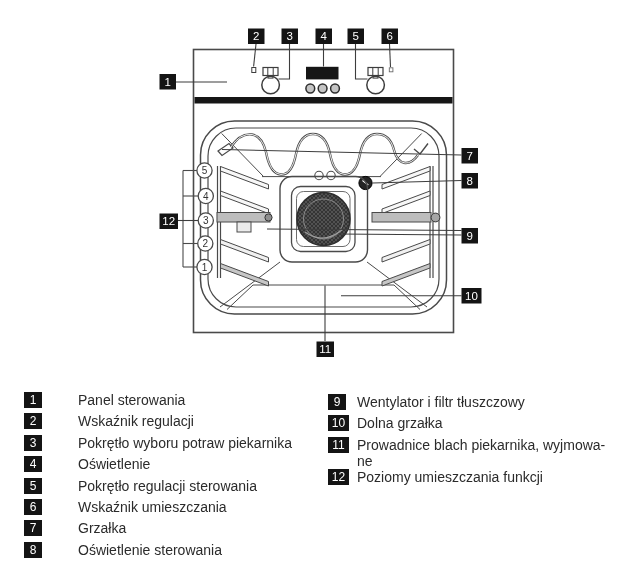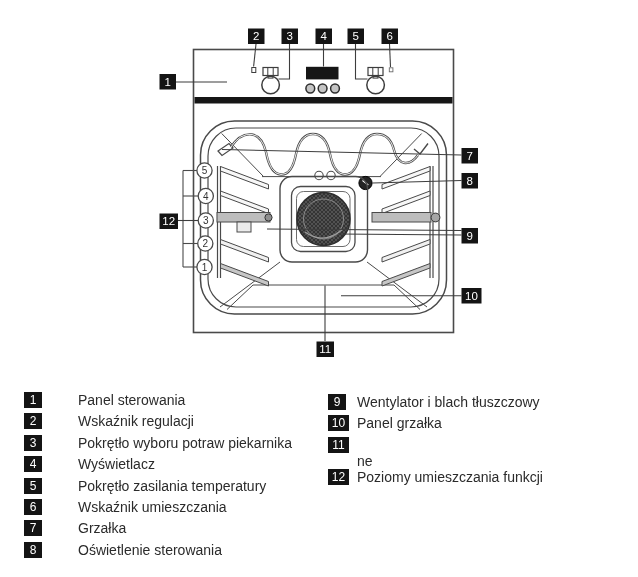--- a/index.html
+++ b/index.html
@@ -247,54 +247,54 @@
     <div class="legend-item col-left" style="left:24px; top:413.4px;">
       <span class="lg-sq d1">2</span>
       <span class="lg-txt">Wskaźnik regulacji</span>
     </div>
     <div class="legend-item col-left" style="left:24px; top:434.8px;">
       <span class="lg-sq d1">3</span>
       <span class="lg-txt">Pokrętło wyboru potraw piekarnika</span>
     </div>
     <div class="legend-item col-left" style="left:24px; top:456.2px;">
       <span class="lg-sq d1">4</span>
-      <span class="lg-txt">Wyświetlacz</span>
+      <span class="lg-txt">Oświetlenie</span>
     </div>
     <div class="legend-item col-left" style="left:24px; top:477.6px;">
       <span class="lg-sq d1">5</span>
-      <span class="lg-txt">Pokrętło zasilania temperatury</span>
+      <span class="lg-txt">Pokrętło regulacji sterowania</span>
     </div>
     <div class="legend-item col-left" style="left:24px; top:499px;">
       <span class="lg-sq d1">6</span>
       <span class="lg-txt">Wskaźnik umieszczania</span>
     </div>
     <div class="legend-item col-left" style="left:24px; top:520.4px;">
       <span class="lg-sq d1">7</span>
       <span class="lg-txt">Grzałka</span>
     </div>
     <div class="legend-item col-left" style="left:24px; top:541.8px;">
       <span class="lg-sq d1">8</span>
       <span class="lg-txt">Oświetlenie sterowania</span>
     </div>
   </div>
 
   
   <div>
     <div class="legend-item col-right" style="left:328px; top:394px;">
       <span class="lg-sq d1">9</span>
-      <span class="lg-txt">Wentylator i blach tłuszczowy</span>
+      <span class="lg-txt">Wentylator i filtr tłuszczowy</span>
     </div>
     <div class="legend-item col-right" style="left:328px; top:415.4px;">
       <span class="lg-sq d2">10</span>
-      <span class="lg-txt">Panel grzałka</span>
+      <span class="lg-txt">Dolna grzałka</span>
     </div>
     <div class="legend-item col-right" style="left:328px; top:436.8px;">
       <span class="lg-sq d2">11</span>
       <span class="lg-txt">
-        <br>
+        <span>Prowadnice blach piekarnika, wyjmowa-</span><br>
         <span>ne</span>
       </span>
     </div>
     <div class="legend-item col-right" style="left:328px; top:468.6px;">
       <span class="lg-sq d2">12</span>
       <span class="lg-txt">Poziomy umieszczania funkcji</span>
     </div>
   </div>
 
 </div>

